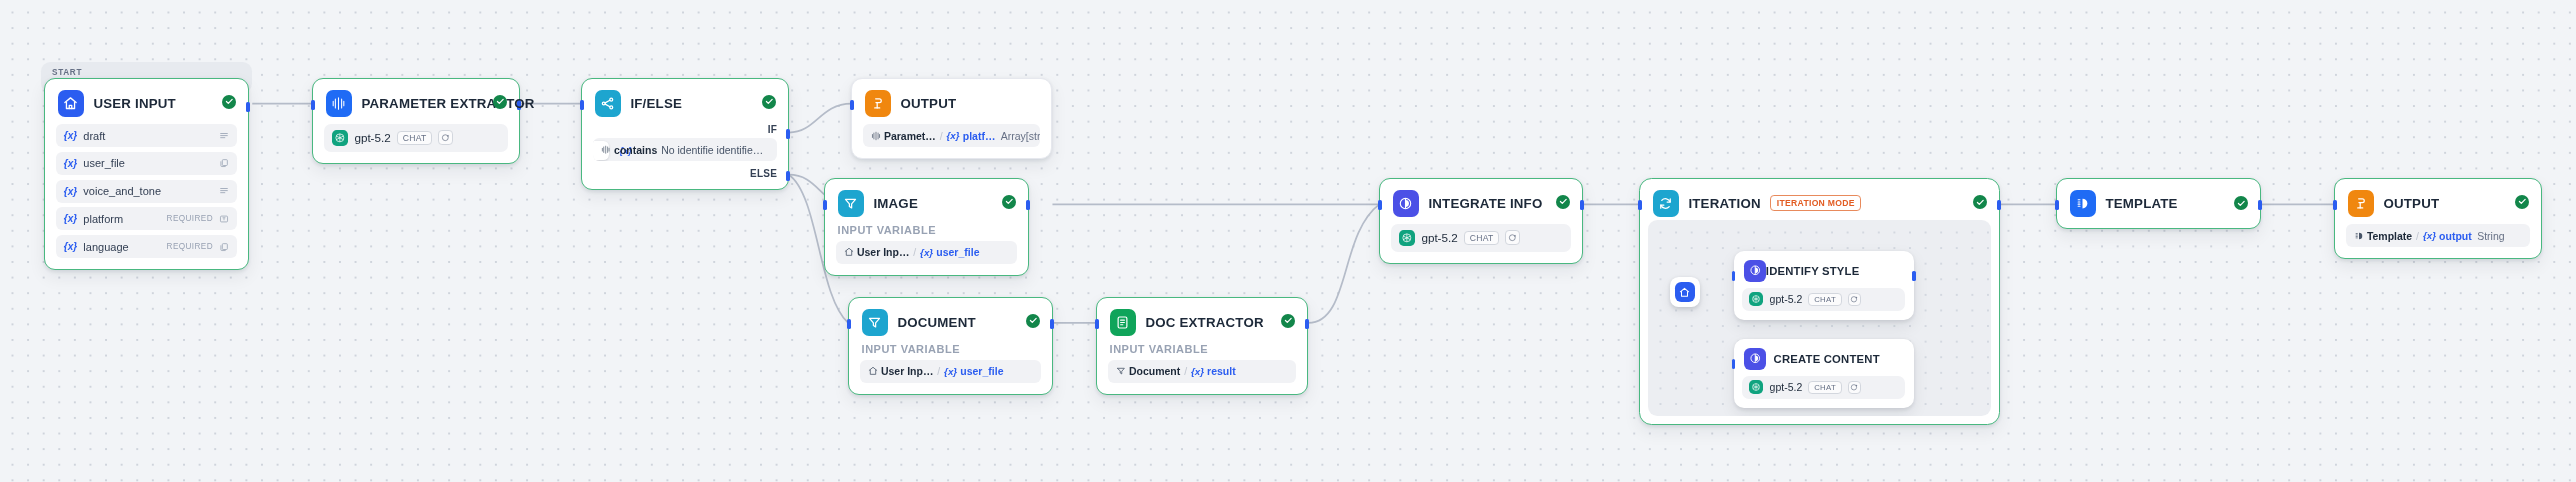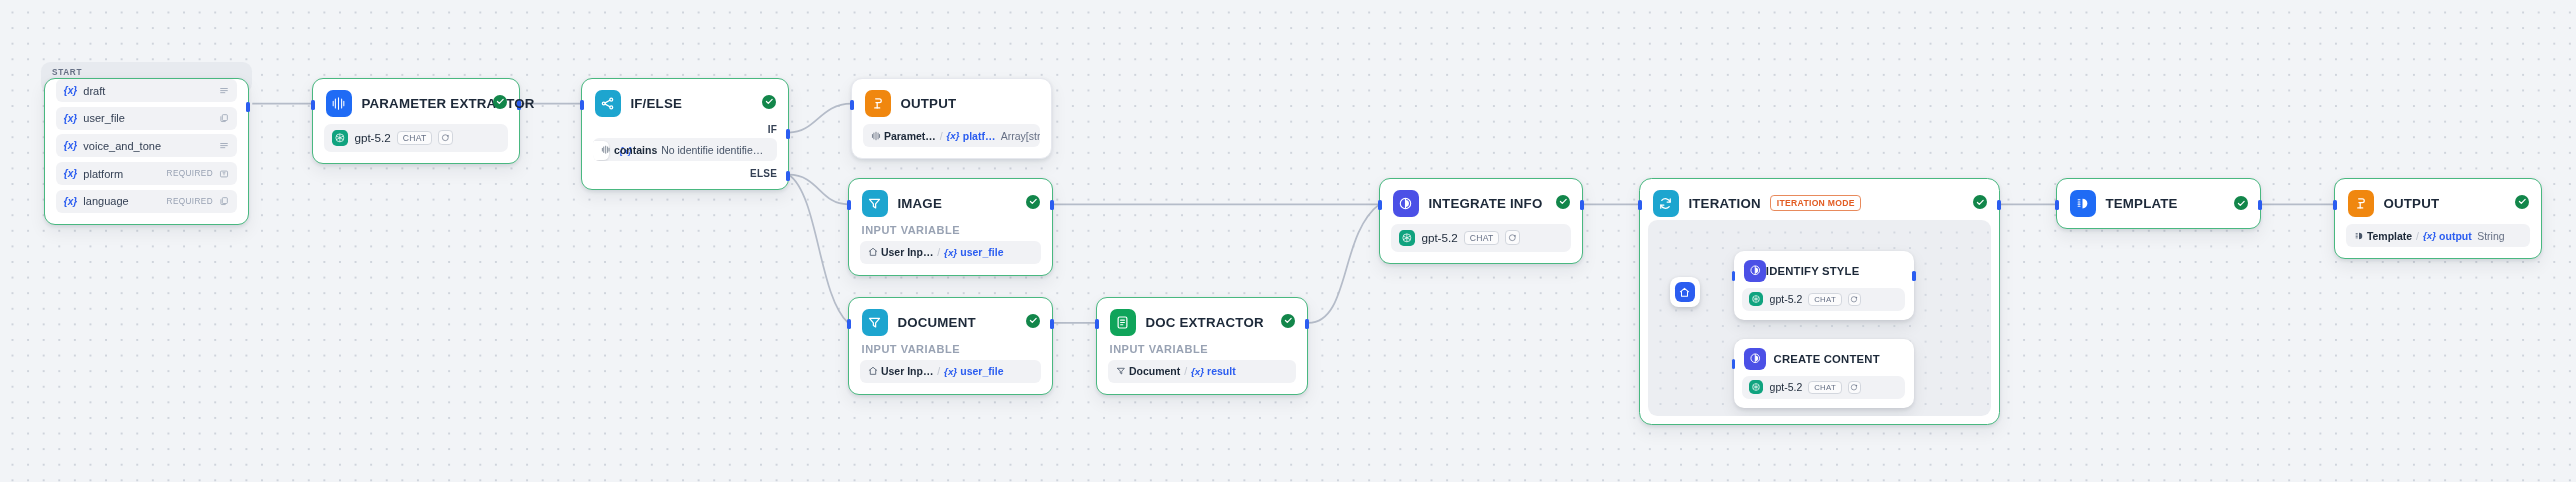--- a/index.html
+++ b/index.html
@@ -280,20 +280,35 @@
     <path d="M2295,385 C2270,400 2250,416 2230,432"></path>
   </g>
 </svg>
 
 <div class="start-wrap" style="left:41px; top:62px; width:211px; height:31px;">
   <div class="start-label">START</div>
 </div>
 
 <div class="node" style="left:44px; top:78px; width:205px;">
   <div class="handle" style="right:-2.3px; top:23.4px;"></div>
+  <div class="node-head">
+    <span class="nicon ic-blue">
+      <svg viewBox="0 0 24 24" fill="none" stroke="#fff" stroke-width="2.1" stroke-linecap="round" stroke-linejoin="round">
+        <path d="M3 10.5 12 3l9 7.5"></path>
+          <path d="M5.5 9.8V20h13V9.8"></path>
+          <path d="M10 20v-5h4v5"></path>
+      </svg>
+    </span>
+    <span class="node-title">USER INPUT</span>
+    <span class="status">
+      <svg viewBox="0 0 24 24" fill="none" stroke="#fff" stroke-width="3.4" stroke-linecap="round" stroke-linejoin="round">
+          <path d="M4 12.5l5.2 5.2L20 6.5"></path>
+        </svg>
+    </span>
+  </div>
   <div class="node-body">
 
     <div class="var-row">
       <span class="vx">{x}</span>
       <span class="vname">draft</span>
       <span class="vspacer"></span>
       <span class="vreq"></span>
       <span class="vtypeicon">
         <svg viewBox="0 0 24 24" fill="none" stroke="currentColor" stroke-width="2" stroke-linecap="round">
             <path d="M4 6h16M4 11h16M4 16h10"></path>
@@ -447,21 +462,21 @@
       </span>
       <span class="ref-src">Paramet…</span>
       <span class="ref-sep">/</span>
       <span class="ref-vx">{x}</span>
       <span class="ref-var">platf…</span>
       <span class="ref-type">Array[string]</span>
     </div>
   </div>
 </div>
 
-<div class="node" style="left:848px; top:178px; width:205px;">
+<div class="node" style="left:824px; top:178px; width:205px;">
   <div class="handle" style="left:-2.3px; top:21px;"></div>
   <div class="handle" style="right:-2.3px; top:21px;"></div>
   <div class="node-head">
     <span class="nicon ic-cyan">
       <svg viewBox="0 0 24 24" fill="none" stroke="#fff" stroke-width="2" stroke-linecap="round" stroke-linejoin="round">
         <path d="M4 5.5h16l-6.2 7.2V19l-3.6-2.2v-4.1z"></path>
       </svg>
     </span>
     <span class="node-title">IMAGE</span>
     <span class="status">

